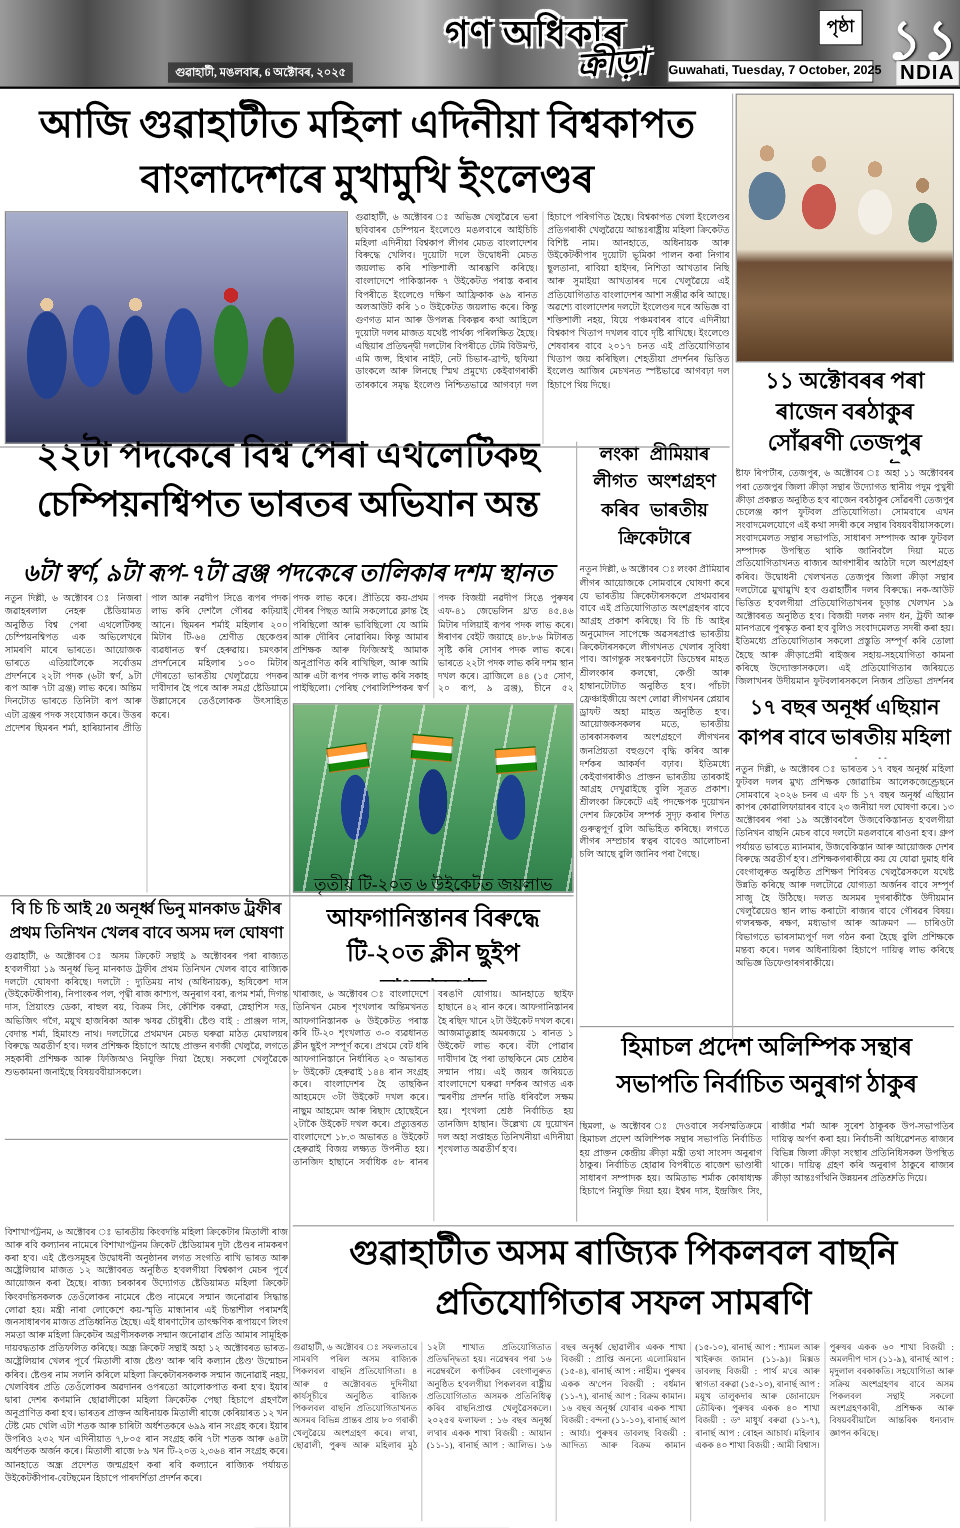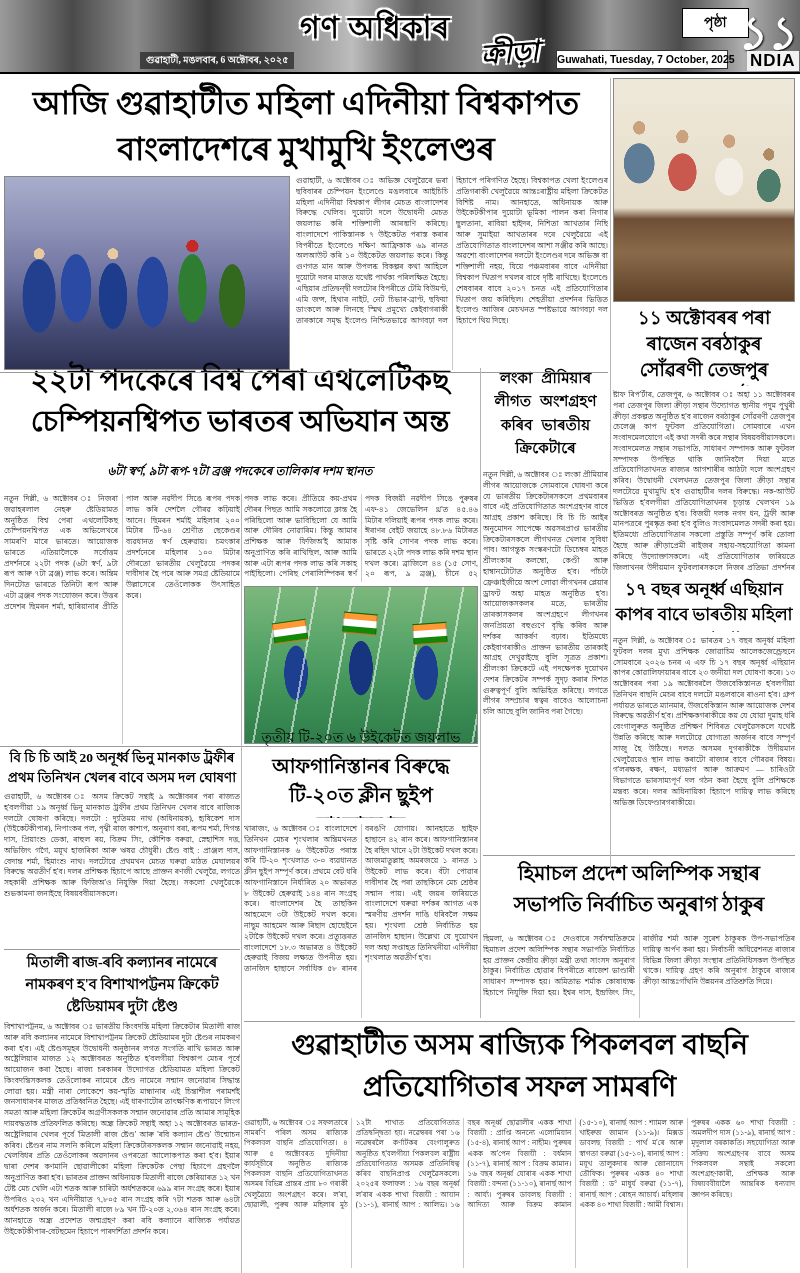--- a/index.html
+++ b/index.html
@@ -10,39 +10,39 @@
     font-family:"Liberation Serif","DejaVu Serif",serif;
   }
   
   .masthead {
     position:absolute; left:0; top:0; width:800px; height:74px;
     background:
       linear-gradient(90deg,#9b9b9b 0%,#4a4a4a 9%,#8a8a8a 17%,#3a3a3a 26%,#7c7c7c 34%,#bdbdbd 44%,#5b5b5b 52%,#8f8f8f 60%,#2f2f2f 68%,#9a9a9a 76%,#4d4d4d 85%,#b0b0b0 93%,#6a6a6a 100%);
     border-bottom:2px solid #000;
   }
   .masthead-title {
-    position:absolute; left:300px; top:4px; width:260px; 
+    position:absolute; left:316px; top:4px; width:260px; text-align:center;
     font-size:30px; font-weight:bold; color:#000; letter-spacing:1px;
     text-shadow:-2px -2px 0 #fff,2px -2px 0 #fff,-2px 2px 0 #fff,2px 2px 0 #fff,0 0 4px #fff;
     white-space:nowrap;
   }
   .masthead-section {
     position:absolute; left:430px; top:32px; width:160px; text-align:center;
     font-size:27px; font-weight:bold; font-style:italic; color:#000;
     text-shadow:-2px -2px 0 #fff,2px -2px 0 #fff,-2px 2px 0 #fff,2px 2px 0 #fff;
     transform:rotate(-4deg); white-space:nowrap;
   }
   .masthead-date-as {
     position:absolute; left:140px; top:52px; padding:1px 6px;
     background:rgba(40,40,40,.75); color:#fff; font-size:9.5px; font-weight:bold;
     white-space:nowrap;
   }
   .page-label-box {
     position:absolute; left:682px; top:8px; background:#fff; color:#000;
-    font-size:14px; font-weight:bold; padding:2px 21px; border:1px solid #000;
+    font-size:14px; font-weight:bold; padding:2px 6px; border:1px solid #000;
   }
   .page-number {
     position:absolute; left:736px; top:-2px; color:#fff; font-size:46px;
     font-weight:bold; font-style:italic; text-shadow:1px 1px 2px #000;
   }
   .masthead-date-en {
     position:absolute; left:556px; top:50px; width:172px; height:19px;
     background:#fff; border:1px solid #333; color:#000;
     font-family:"Liberation Sans","DejaVu Sans",sans-serif;
     font-size:10.5px; font-weight:bold; text-align:center; line-height:17px;
@@ -135,41 +135,40 @@
   <div class="headline" style="position:absolute;left:613px;top:306px;width:182px;height:80px;font-size:18.5px;line-height:1.4;">১১ অক্টোবৰৰ পৰা ৰাজেন বৰঠাকুৰ সোঁৱৰণী তেজপুৰ চেলেঞ্জ কাপ ফুটবল</div>
 
   <div class="body-text" style="position:absolute;left:613px;top:390px;width:182px;height:182px;">ষ্টাফ ৰিপ'ৰ্টাৰ, তেজপুৰ, ৬ অক্টোবৰ ঃ অহা ১১ অক্টোবৰৰ পৰা তেজপুৰ জিলা ক্ৰীড়া সন্থাৰ উদ্যোগত স্থানীয় পদুম পুখুৰী ক্ৰীড়া প্ৰকল্পত অনুষ্ঠিত হ'ব ৰাজেন বৰঠাকুৰ সোঁৱৰণী তেজপুৰ চেলেঞ্জ কাপ ফুটবল প্ৰতিযোগিতা। সোমবাৰে এখন সংবাদমেলযোগে এই কথা সদৰী কৰে সন্থাৰ বিষয়ববীয়াসকলে। সংবাদমেলত সন্থাৰ সভাপতি, সাধাৰণ সম্পাদক আৰু ফুটবল সম্পাদক উপস্থিত থাকি জানিবলৈ দিয়া মতে প্ৰতিযোগিতাখনত ৰাজ্যৰ আগশাৰীৰ আঠটা দলে অংশগ্ৰহণ কৰিব। উদ্বোধনী খেলখনত তেজপুৰ জিলা ক্ৰীড়া সন্থাৰ দলটোৱে মুখামুখি হ'ব গুৱাহাটীৰ দলৰ বিৰুদ্ধে। নক-আউট ভিত্তিত হ'বলগীয়া প্ৰতিযোগিতাখনৰ চূড়ান্ত খেলখন ১৯ অক্টোবৰত অনুষ্ঠিত হ'ব। বিজয়ী দলক নগদ ধন, ট্ৰফী আৰু মানপত্ৰৰে পুৰস্কৃত কৰা হ'ব বুলিও সংবাদমেলত সদৰী কৰা হয়। ইতিমধ্যে প্ৰতিযোগিতাৰ সকলো প্ৰস্তুতি সম্পূৰ্ণ কৰি তোলা হৈছে আৰু ক্ৰীড়াপ্ৰেমী ৰাইজৰ সহায়-সহযোগিতা কামনা কৰিছে উদ্যোক্তাসকলে। এই প্ৰতিযোগিতাৰ জৰিয়তে জিলাখনৰ উদীয়মান ফুটবলাৰসকলে নিজৰ প্ৰতিভা প্ৰদৰ্শনৰ সুযোগ লাভ কৰিব।</div>
 
   <div class="headline" style="position:absolute;left:613px;top:578px;width:182px;height:54px;font-size:17px;line-height:1.45;">১৭ বছৰ অনূৰ্ধ্ব এছিয়ান কাপৰ বাবে ভাৰতীয় মহিলা দল ঘোষণা</div>
 
   <div class="body-text" style="position:absolute;left:613px;top:636px;width:182px;height:232px;">নতুন দিল্লী, ৬ অক্টোবৰ ঃ ভাৰতৰ ১৭ বছৰ অনূৰ্ধ্ব মহিলা ফুটবল দলৰ মুখ্য প্ৰশিক্ষক জোৱাচিম আলেকজেণ্ড্ৰেছনে সোমবাৰে ২০২৬ চনৰ এ এফ চি ১৭ বছৰ অনূৰ্ধ্ব এছিয়ান কাপৰ কোৱালিফায়াৰৰ বাবে ২৩ জনীয়া দল ঘোষণা কৰে। ১৩ অক্টোবৰৰ পৰা ১৯ অক্টোবৰলৈ উজবেকিস্তানত হ'বলগীয়া তিনিখন বাছনি মেচৰ বাবে দলটো মঙলবাৰে ৰাওনা হ'ব। গ্ৰুপ পৰ্যায়ত ভাৰতে ম্যানমাৰ, উজবেকিস্তান আৰু আয়োজক দেশৰ বিৰুদ্ধে অৱতীৰ্ণ হ'ব। প্ৰশিক্ষকগৰাকীয়ে কয় যে যোৱা দুমাহ ধৰি বেংগালুৰুত অনুষ্ঠিত প্ৰশিক্ষণ শিবিৰত খেলুৱৈসকলে যথেষ্ট উন্নতি কৰিছে আৰু দলটোৱে যোগ্যতা অৰ্জনৰ বাবে সম্পূৰ্ণ সাজু হৈ উঠিছে। দলত অসমৰ দুগৰাকীকৈ উদীয়মান খেলুৱৈয়েও স্থান লাভ কৰাটো ৰাজ্যৰ বাবে গৌৰৱৰ বিষয়। গ'লৰক্ষক, ৰক্ষণ, মধ্যভাগ আৰু আক্ৰমণ — চাৰিওটা বিভাগতে ভাৰসাম্যপূৰ্ণ দল গঠন কৰা হৈছে বুলি প্ৰশিক্ষকে মন্তব্য কৰে। দলৰ অধিনায়িকা হিচাপে দায়িত্ব লাভ কৰিছে অভিজ্ঞ ডিফেণ্ডাৰগৰাকীয়ে।</div>
 
   <div class="headline" style="position:absolute;left:4px;top:360px;width:472px;height:84px;font-size:29px;line-height:1.4;">২২টা পদকেৰে বিশ্ব পেৰা এথলেটিকছ চেম্পিয়নশ্বিপত ভাৰতৰ অভিযান অন্ত</div>
 
-  <div class="subhead" style="position:absolute;left:4px;top:462px;width:472px;height:26px;font-size:12px;font-style:italic;">৬টা স্বৰ্ণ, ৯টা ৰূপ-৭টা ব্ৰঞ্জ পদকেৰে তালিকাৰ দশম স্থানত</div>
+  <div class="subhead" style="position:absolute;left:4px;top:462px;width:472px;height:26px;font-size:20px;font-style:italic;">৬টা স্বৰ্ণ, ৯টা ৰূপ-৭টা ব্ৰঞ্জ পদকেৰে তালিকাৰ দশম স্থানত</div>
 
   <div class="body-text cols-2" style="position:absolute;left:4px;top:494px;width:236px;height:250px;">নতুন দিল্লী, ৬ অক্টোবৰ ঃ নিজৰা জৱাহৰলাল নেহৰু ষ্টেডিয়ামত অনুষ্ঠিত বিশ্ব পেৰা এথলেটিকছ চেম্পিয়নশ্বিপত এক অভিলেখৰে সামৰণি মাৰে ভাৰতে। আয়োজক ভাৰতে এতিয়ালৈকে সৰ্বোত্তম প্ৰদৰ্শনৰে ২২টা পদক (৬টা স্বৰ্ণ, ৯টা ৰূপ আৰু ৭টা ব্ৰঞ্জ) লাভ কৰে। অন্তিম দিনটোত ভাৰতে তিনিটা ৰূপ আৰু এটা ব্ৰঞ্জৰ পদক সংযোজন কৰে। উত্তৰ প্ৰদেশৰ ছিমৰন শৰ্মা, হাৰিয়ানাৰ প্ৰীতি পাল আৰু নৱদীপ সিঙে ৰূপৰ পদক লাভ কৰি দেশলৈ গৌৰৱ কঢ়িয়াই আনে। ছিমৰন শৰ্মাই মহিলাৰ ২০০ মিটাৰ টি-৬৪ শ্ৰেণীত ছেকেণ্ডৰ ব্যৱধানত স্বৰ্ণ হেৰুৱায়। চমৎকাৰ প্ৰদৰ্শনেৰে মহিলাৰ ১০০ মিটাৰ দৌৰতো ভাৰতীয় খেলুৱৈয়ে পদকৰ দাবীদাৰ হৈ পৰে আৰু সমগ্ৰ ষ্টেডিয়ামে উল্লাসেৰে তেওঁলোকক উৎসাহিত কৰে।</div>
 
   <div class="body-text cols-2" style="position:absolute;left:244px;top:494px;width:234px;height:88px;">পদক লাভ কৰে। প্ৰীতিয়ে কয়-প্ৰথম দৌৰৰ পিছত আমি সকলোৱে ক্লান্ত হৈ পৰিছিলো আৰু ভাবিছিলো যে আমি আৰু দৌৰিব নোৱাৰিম। কিন্তু আমাৰ প্ৰশিক্ষক আৰু ফিজিঅ'ই আমাক অনুপ্ৰাণিত কৰি ৰাখিছিল, আৰু আমি আৰু এটা ৰূপৰ পদক লাভ কৰি সকাহ পাইছিলো। পেৰিছ পেৰালিম্পিকৰ স্বৰ্ণ পদক বিজয়ী নৱদীপ সিঙে পুৰুষৰ এফ-৪১ জেভেলিন থ্ৰ'ত ৪৫.৪৬ মিটাৰ দলিয়াই ৰূপৰ পদক লাভ কৰে। ঈৰাণৰ বেইট জয়াহে ৪৮.৮৬ মিটাৰত সৃষ্টি কৰি সোণৰ পদক লাভ কৰে। ভাৰতে ২২টা পদক লাভ কৰি দশম স্থান দখল কৰে। ব্ৰাজিলে ৪৪ (১৫ সোণ, ২০ ৰূপ, ৯ ব্ৰঞ্জ), চীনে ৫২ (১৩-২২-১৭) আৰু ইৰাণে (৯-২-৫) লৈ তৃতীয় স্থান লাভ কৰে।</div>
 
   <div class="photo photo-track" style="left:244px;top:586px;width:234px;height:158px;">
     <div class="flag" style="left:28px;top:34px;transform:rotate(-8deg);"></div>
     <div class="flag" style="left:98px;top:26px;transform:rotate(5deg);"></div>
     <div class="flag" style="left:168px;top:36px;transform:rotate(-4deg);"></div>
   </div>
 
   <div class="headline" style="position:absolute;left:483px;top:368px;width:125px;height:98px;font-size:15px;line-height:1.55;font-family:Liberation Mono, monospace;">লংকা প্ৰীমিয়াৰ লীগত অংশগ্ৰহণ কৰিব ভাৰতীয় ক্ৰিকেটাৰে</div>
 
   <div class="body-text" style="position:absolute;left:483px;top:470px;width:125px;height:380px;">নতুন দিল্লী, ৬ অক্টোবৰ ঃ লংকা প্ৰীমিয়াৰ লীগৰ আয়োজকে সোমবাৰে ঘোষণা কৰে যে ভাৰতীয় ক্ৰিকেটাৰসকলে প্ৰথমবাৰৰ বাবে এই প্ৰতিযোগিতাত অংশগ্ৰহণৰ বাবে আগ্ৰহ প্ৰকাশ কৰিছে। বি চি চি আইৰ অনুমোদন সাপেক্ষে অৱসৰপ্ৰাপ্ত ভাৰতীয় ক্ৰিকেটাৰসকলে লীগখনত খেলাৰ সুবিধা পাব। আগন্তুক সংস্কৰণটো ডিচেম্বৰ মাহত শ্ৰীলংকাৰ কলম্বো, কেণ্ডী আৰু হাম্বানটোটাত অনুষ্ঠিত হ'ব। পাঁচটা ফ্ৰেঞ্চাইজীয়ে অংশ লোৱা লীগখনৰ প্লেয়াৰ ড্ৰাফট অহা মাহত অনুষ্ঠিত হ'ব। আয়োজকসকলৰ মতে, ভাৰতীয় তাৰকাসকলৰ অংশগ্ৰহণে লীগখনৰ জনপ্ৰিয়তা বহুগুণে বৃদ্ধি কৰিব আৰু দৰ্শকৰ আকৰ্ষণ বঢ়াব। ইতিমধ্যে কেইবাগৰাকীও প্ৰাক্তন ভাৰতীয় তাৰকাই আগ্ৰহ দেখুৱাইছে বুলি সূত্ৰত প্ৰকাশ। শ্ৰীলংকা ক্ৰিকেটে এই পদক্ষেপক দুয়োখন দেশৰ ক্ৰিকেটৰ সম্পৰ্ক সুদৃঢ় কৰাৰ দিশত গুৰুত্বপূৰ্ণ বুলি অভিহিত কৰিছে। লগতে লীগৰ সম্প্ৰচাৰ স্বত্বৰ বাবেও আলোচনা চলি আছে বুলি জানিব পৰা গৈছে।</div>
 
   <div class="headline" style="position:absolute;left:4px;top:748px;width:236px;height:40px;font-size:13.5px;line-height:1.45;">বি চি চি আই 20 অনূৰ্ধ্ব ভিনু মানকাড ট্ৰফীৰ প্ৰথম তিনিখন খেলৰ বাবে অসম দল ঘোষণা</div>
 
   <div class="body-text" style="position:absolute;left:4px;top:792px;width:236px;height:154px;">গুৱাহাটী, ৬ অক্টোবৰ ঃ অসম ক্ৰিকেট সন্থাই ৯ অক্টোবৰৰ পৰা ৰাজ্যত হ'বলগীয়া ১৯ অনূৰ্ধ্ব ভিনু মানকাড ট্ৰফীৰ প্ৰথম তিনিখন খেলৰ বাবে ৰাজ্যিক দলটো ঘোষণা কৰিছে। দলটো : দ্যুতিময় নাথ (অধিনায়ক), হৃষিকেশ দাস (উইকেটকীপাৰ), নিপাংকৰ পল, পৃথ্বী ৰাজ কাশ্যপ, অনুৰাগ বৰা, ৰূপম শৰ্মা, দিগন্ত দাস, প্ৰিয়াংশু ডেকা, ৰাহুল ৰয়, বিক্ৰম সিং, কৌশিক বৰুৱা, স্নেহাশিস দত্ত, অভিজিৎ গগৈ, ময়ূখ হাজৰিকা আৰু ঋষৱ চৌধুৰী। ষ্টেণ্ড বাই : প্ৰাঞ্জল দাস, বেদান্ত শৰ্মা, হিমাংশু নাথ। দলটোৱে প্ৰথমখন মেচত ঘৰুৱা মাঠত মেঘালয়ৰ বিৰুদ্ধে অৱতীৰ্ণ হ'ব। দলৰ প্ৰশিক্ষক হিচাপে আছে প্ৰাক্তন ৰণজী খেলুৱৈ, লগতে সহকাৰী প্ৰশিক্ষক আৰু ফিজিঅ'ও নিযুক্তি দিয়া হৈছে। সকলো খেলুৱৈকে শুভকামনা জনাইছে বিষয়ববীয়াসকলে।</div>
 
-  <div class="headline" style="position:absolute;left:4px;top:952px;width:236px;height:66px;font-size:14.5px;line-height:1.5;">মিতালী ৰাজ-ৰবি কল্যানৰ নামেৰে নামকৰণ হ'ব বিশাখাপট্টনম ক্ৰিকেট ষ্টেডিয়ামৰ দুটা ষ্টেণ্ড</div>
 
   <div class="body-text" style="position:absolute;left:4px;top:1022px;width:236px;height:246px;">বিশাখাপট্টনম, ৬ অক্টোবৰ ঃ ভাৰতীয় কিংবদন্তি মহিলা ক্ৰিকেটাৰ মিতালী ৰাজ আৰু ৰবি কল্যানৰ নামেৰে বিশাখাপট্টনম ক্ৰিকেট ষ্টেডিয়ামৰ দুটা ষ্টেণ্ডৰ নামকৰণ কৰা হ'ব। এই ষ্টেণ্ডসমূহৰ উদ্বোধনী অনুষ্ঠানৰ লগত সংগতি ৰাখি ভাৰত আৰু অষ্ট্ৰেলিয়াৰ মাজত ১২ অক্টোবৰত অনুষ্ঠিত হ'বলগীয়া বিশ্বকাপ মেচৰ পূৰ্বে আয়োজন কৰা হৈছে। ৰাজ্য চৰকাৰৰ উদ্যোগত ষ্টেডিয়ামত মহিলা ক্ৰিকেট কিংবদন্তিসকলক তেওঁলোকৰ নামেৰে ষ্টেণ্ড নামেৰে সন্মান জনোৱাৰ সিদ্ধান্ত লোৱা হয়। মন্ত্ৰী নাৰা লোকেশে কয়-স্মৃতি মান্ধানাৰ এই চিন্তাশীল পৰামৰ্শই জনসাধাৰণৰ মাজত প্ৰতিধ্বনিত হৈছে। এই ধাৰণাটোৰ তাৎক্ষণিক ৰূপায়ণে লিংগ সমতা আৰু মহিলা ক্ৰিকেটৰ অগ্ৰণীসকলক সন্মান জনোৱাৰ প্ৰতি আমাৰ সামূহিক দায়বদ্ধতাক প্ৰতিফলিত কৰিছে। অন্ধ্ৰ ক্ৰিকেট সন্থাই অহা ১২ অক্টোবৰত ভাৰত-অষ্ট্ৰেলিয়াৰ খেলৰ পূৰ্বে 'মিতালী ৰাজ ষ্টেণ্ড' আৰু 'ৰবি কল্যান ষ্টেণ্ড' উন্মোচন কৰিব। ষ্টেণ্ডৰ নাম সলনি কৰিলে মহিলা ক্ৰিকেটাৰসকলক সন্মান জনোৱাই নহয়, খেলবিধৰ প্ৰতি তেওঁলোকৰ অৱদানৰ ওপৰতো আলোকপাত কৰা হ'ব। ইয়াৰ দ্বাৰা দেশৰ কণমানি ছোৱালীকো মহিলা ক্ৰিকেটক পেছা হিচাপে গ্ৰহণলৈ অনুপ্ৰাণিত কৰা হ'ব। ভাৰতৰ প্ৰাক্তন অধিনায়ক মিতালী ৰাজে কেৰিয়াৰত ১২ খন টেষ্ট মেচ খেলি এটা শতক আৰু চাৰিটা অৰ্ধশতকৰে ৬৯৯ ৰান সংগ্ৰহ কৰে। ইয়াৰ উপৰিও ২৩২ খন এদিনীয়াত ৭,৮০৫ ৰান সংগ্ৰহ কৰি ৭টা শতক আৰু ৬৪টা অৰ্ধশতক অৰ্জন কৰে। মিতালী ৰাজে ৮৯ খন টি-২০ত ২,৩৬৪ ৰান সংগ্ৰহ কৰে। আনহাতে অন্ধ্ৰ প্ৰদেশত জন্মগ্ৰহণ কৰা ৰবি কল্যানে ৰাজ্যিক পৰ্যায়ত উইকেটকীপাৰ-বেটছমেন হিচাপে পাৰদৰ্শিতা প্ৰদৰ্শন কৰে।</div>
 
   <div class="kicker" style="position:absolute;left:244px;top:726px;width:234px;height:24px;font-size:14px;">তৃতীয় টি-২০ত ৬ উইকেটত জয়লাভ</div>
 
   <div class="headline" style="position:absolute;left:244px;top:752px;width:234px;height:66px;font-size:20px;line-height:1.45;">আফগানিস্তানৰ বিৰুদ্ধে টি-২০ত ক্লীন ছুইপ বাংলাদেশৰ</div>
 
   <div class="body-text cols-2" style="position:absolute;left:244px;top:824px;width:234px;height:194px;">খাৰাজং, ৬ অক্টোবৰ ঃ বাংলাদেশে তিনিখন মেচৰ শৃংখলাৰ অন্তিমখনত আফগানিস্তানক ৬ উইকেটত পৰাস্ত কৰি টি-২০ শৃংখলাত ৩-০ ব্যৱধানত ক্লীন ছুইপ সম্পূৰ্ণ কৰে। প্ৰথমে বেট ধৰি আফগানিস্তানে নিৰ্ধাৰিত ২০ অভাৰত ৮ উইকেট হেৰুৱাই ১৪৪ ৰান সংগ্ৰহ কৰে। বাংলাদেশৰ হৈ তাছকিন আহমেদে ৩টা উইকেট দখল কৰে। নাছুম আহমেদ আৰু ৰিছাদ হোছেইনে ২টাকৈ উইকেট দখল কৰে। প্ৰত্যুত্তৰত বাংলাদেশে ১৮.৩ অভাৰত ৪ উইকেট হেৰুৱাই বিজয় লক্ষ্যত উপনীত হয়। তানজিদ হাছানে সৰ্বাধিক ৫৮ ৰানৰ বৰঙণি যোগায়। আনহাতে ছাইফ হাছানে ৪২ ৰান কৰে। আফগানিস্তানৰ হৈ ৰছিদ খানে ২টা উইকেট দখল কৰে। আজমাতুল্লাহ অমৰজয়ে ১ ৰানত ১ উইকেট লাভ কৰে। বঁটা পোৱাৰ দাবীদাৰ হৈ পৰা তাছকিনে মেচ শ্ৰেষ্ঠৰ সন্মান পায়। এই জয়ৰ জৰিয়তে বাংলাদেশে ঘৰুৱা দৰ্শকৰ আগত এক স্মৰণীয় প্ৰদৰ্শন দাঙি ধৰিবলৈ সক্ষম হয়। শৃংখলা শ্ৰেষ্ঠ নিৰ্বাচিত হয় তানজিদ হাছান। উল্লেখ্য যে দুয়োখন দল অহা সপ্তাহত তিনিখনীয়া এদিনীয়া শৃংখলাত অৱতীৰ্ণ হ'ব।</div>
 
   <div class="headline" style="position:absolute;left:483px;top:858px;width:312px;height:72px;font-size:20px;line-height:1.55;">হিমাচল প্ৰদেশ অলিম্পিক সন্থাৰ সভাপতি নিৰ্বাচিত অনুৰাগ ঠাকুৰ</div>

